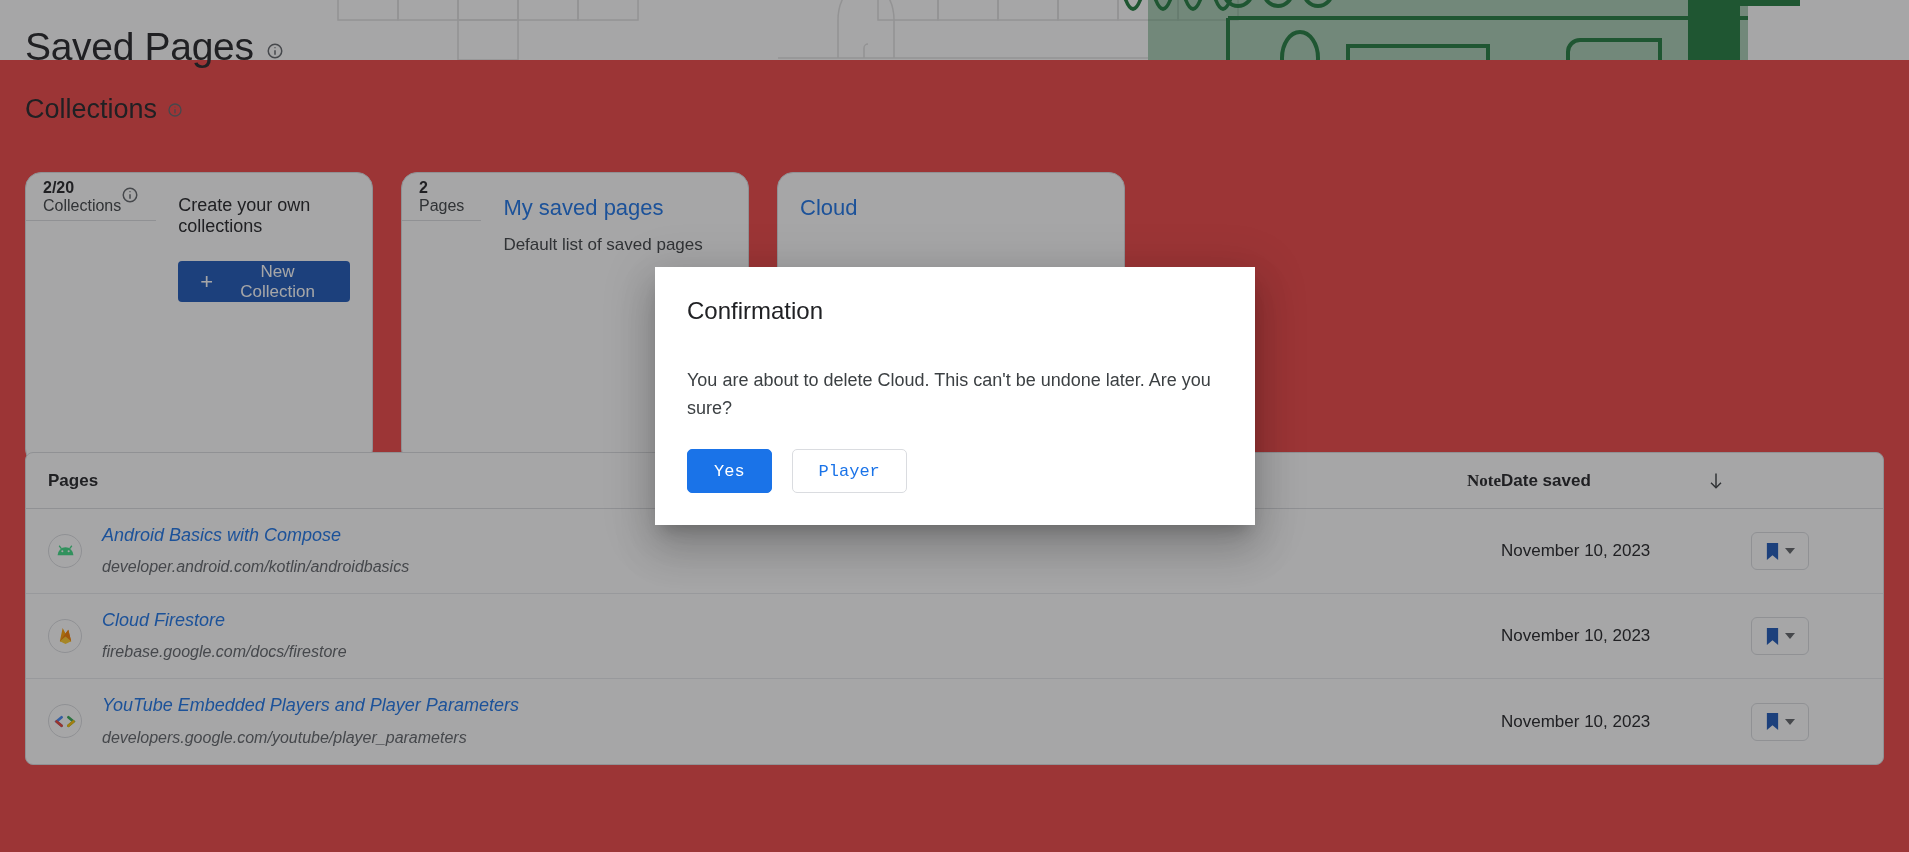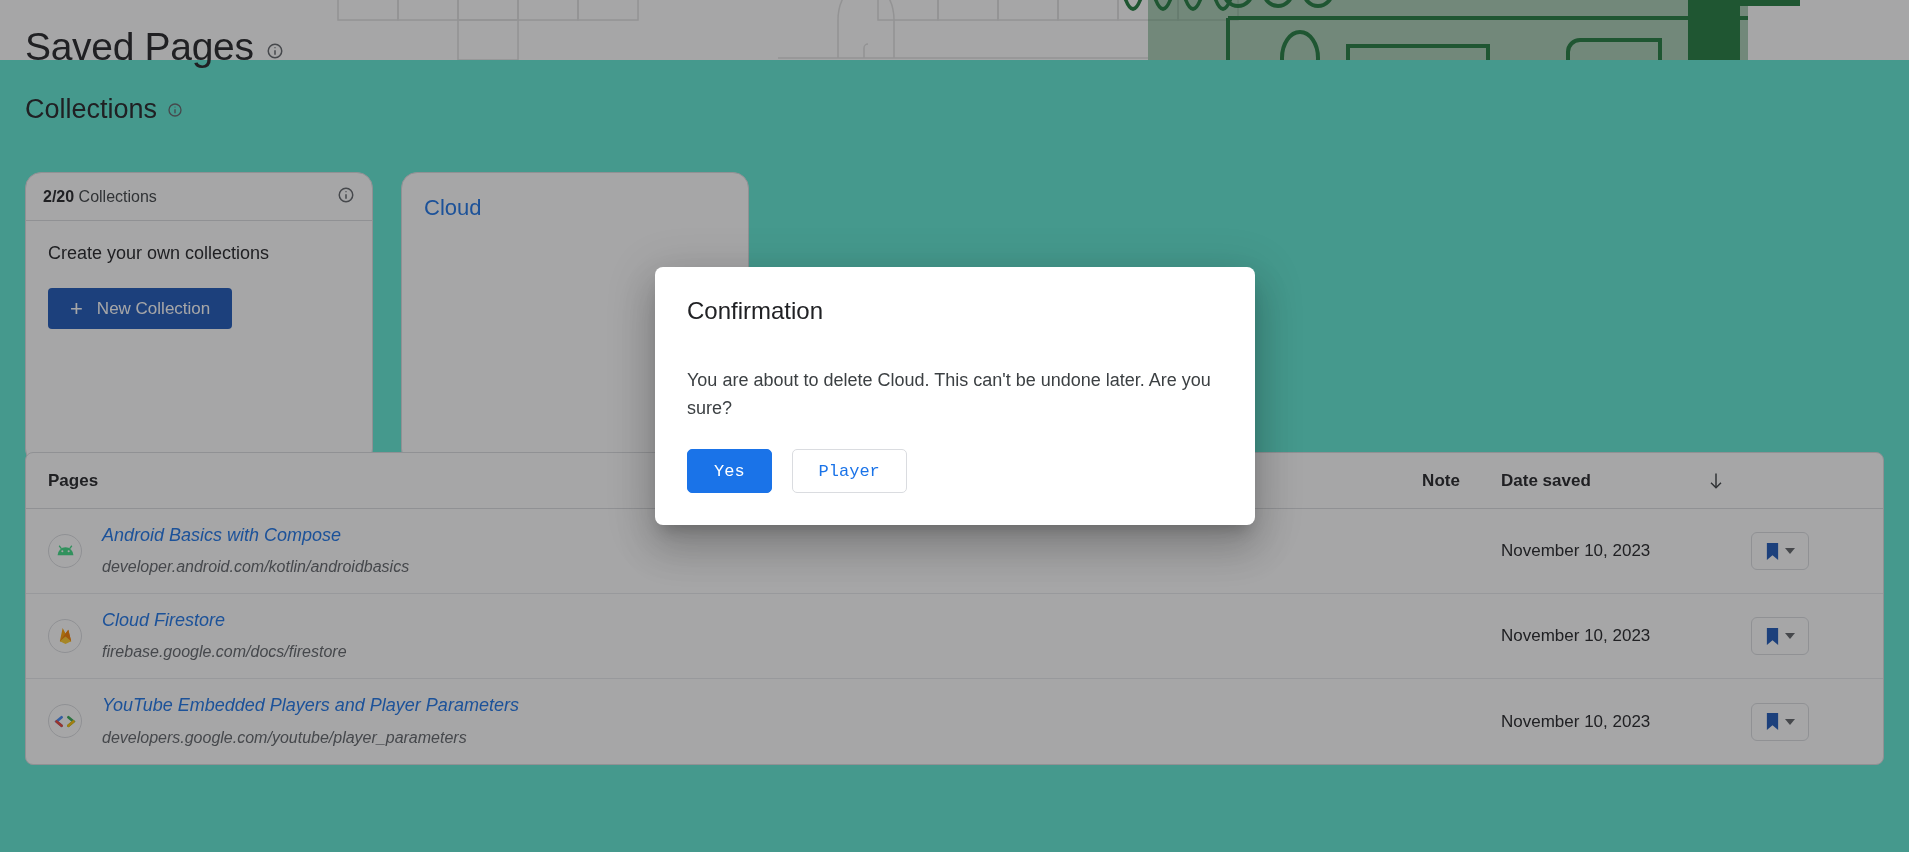--- a/index.html
+++ b/index.html
@@ -2,21 +2,21 @@
 <html><head>
 <meta charset="utf-8">
 <style>
   * { box-sizing: border-box; margin: 0; padding: 0; }
   html, body {
     width: 1909px; height: 852px;
     font-family: "Liberation Sans", sans-serif;
     background: #ffffff;
     overflow: hidden;
   }
-  #root { position: relative; width: 1909px; height: 852px; background:#5eead4; }
+  #root { position: relative; width: 1909px; height: 852px; background:#ef4444; }
 
   
   .hero {
     position: absolute; top: 0; left: 0; width: 1909px; height: 60px;
     overflow: hidden;
   }
   .hero svg { display:block; }
 
   
   .page { position: absolute; top: 0; left: 0; width: 1909px; height: 852px; }
@@ -32,21 +32,21 @@
     display: flex; align-items: center; gap: 10px;
   }
   .info-icon { display:inline-block; vertical-align: middle; }
 
   
   .cards { position: absolute; left: 25px; top: 172px; display: flex; gap: 28px; }
   .card {
     width: 348px; height: 293px;
     border: 1px solid #dadce0; border-radius: 16px;
     background: #fff; overflow: hidden;
-    display: flex; flex-direction: column;
+    display: flex; 
   }
   .card-head {
     height: 48px; flex: 0 0 48px;
     border-bottom: 1px solid #dadce0;
     display: flex; align-items: center; justify-content: space-between;
     padding: 0 17px;
     font-size: 16px; color: #3c4043;
   }
   .card-head b { font-weight: 700; color:#202124; }
   .card-body { flex: 1; padding: 22px 22px 0 22px; }
@@ -79,21 +79,21 @@
     background: #fff; overflow: hidden;
   }
   .table-head {
     height: 56px;
     border-bottom: 1px solid #dadce0;
     display: flex; align-items: center;
     padding: 0 22px 0 22px;
     font-size: 17px; color: #202124; font-weight: 700;
   }
   .th-pages { flex: 1; }
-  .th-note { width: 120px; text-align: center; }
+  .th-note { width: 120px; text-align: right; font-family: Liberation Serif, serif; }
   .th-date { width: 180px; text-align: left; }
   .th-sort { width: 70px; display:flex; align-items:center; justify-content:center; cursor:pointer; }
   .th-actions { width: 110px; }
 
   .row {
     display: flex; align-items: center;
     min-height: 85px;
     border-bottom: 1px solid #e8eaed;
     padding: 0 22px;
   }
@@ -122,21 +122,21 @@
 
   
   .scrim {
     position: absolute; inset: 0;
     background: rgba(32,33,36,0.40);
     z-index: 50;
   }
   .dialog {
     position: absolute; left: 655px; top: 267px;
     width: 600px; height: 258px;
-    background: #fff; border-radius: 8px;
+    background: #fff; border-radius: 0;
     box-shadow: 0 11px 15px -7px rgba(0,0,0,.2), 0 24px 38px 3px rgba(0,0,0,.14), 0 9px 46px 8px rgba(0,0,0,.12);
     z-index: 60;
     padding: 30px 32px;
   }
   .dlg-title { font-size: 24px; color: #202124; font-weight: 400; }
   .dlg-body { margin-top: 42px; font-size: 18px; color: #3c4043; line-height: 1.55; max-width: 525px; }
   .dlg-actions { position: absolute; left: 32px; bottom: 32px; display: flex; gap: 20px; }
   .btn {
     height: 44px; padding: 0 26px;
     border-radius: 5px; font-size: 17px; font-family: Liberation Mono, monospace;
@@ -232,20 +232,32 @@
         </div>
         <div class="card-body">
           <div class="cb-title">Create your own collections</div>
           <button class="new-collection-btn">
             <span class="plus">+</span>
             <span>New Collection</span>
           </button>
         </div>
       </div>
 
+      <div class="card">
+        <div class="card-head">
+          <span>
+            <b>2</b>
+            <span>Pages</span>
+          </span>
+        </div>
+        <div class="card-body">
+          <div class="cb-link">My saved pages</div>
+          <div class="cb-sub">Default list of saved pages</div>
+        </div>
+      </div>
 
       <div class="card">
         <div class="card-body">
           <div class="cb-link">Cloud</div>
         </div>
       </div>
 
     </div>
 
     <div class="table-wrap">

